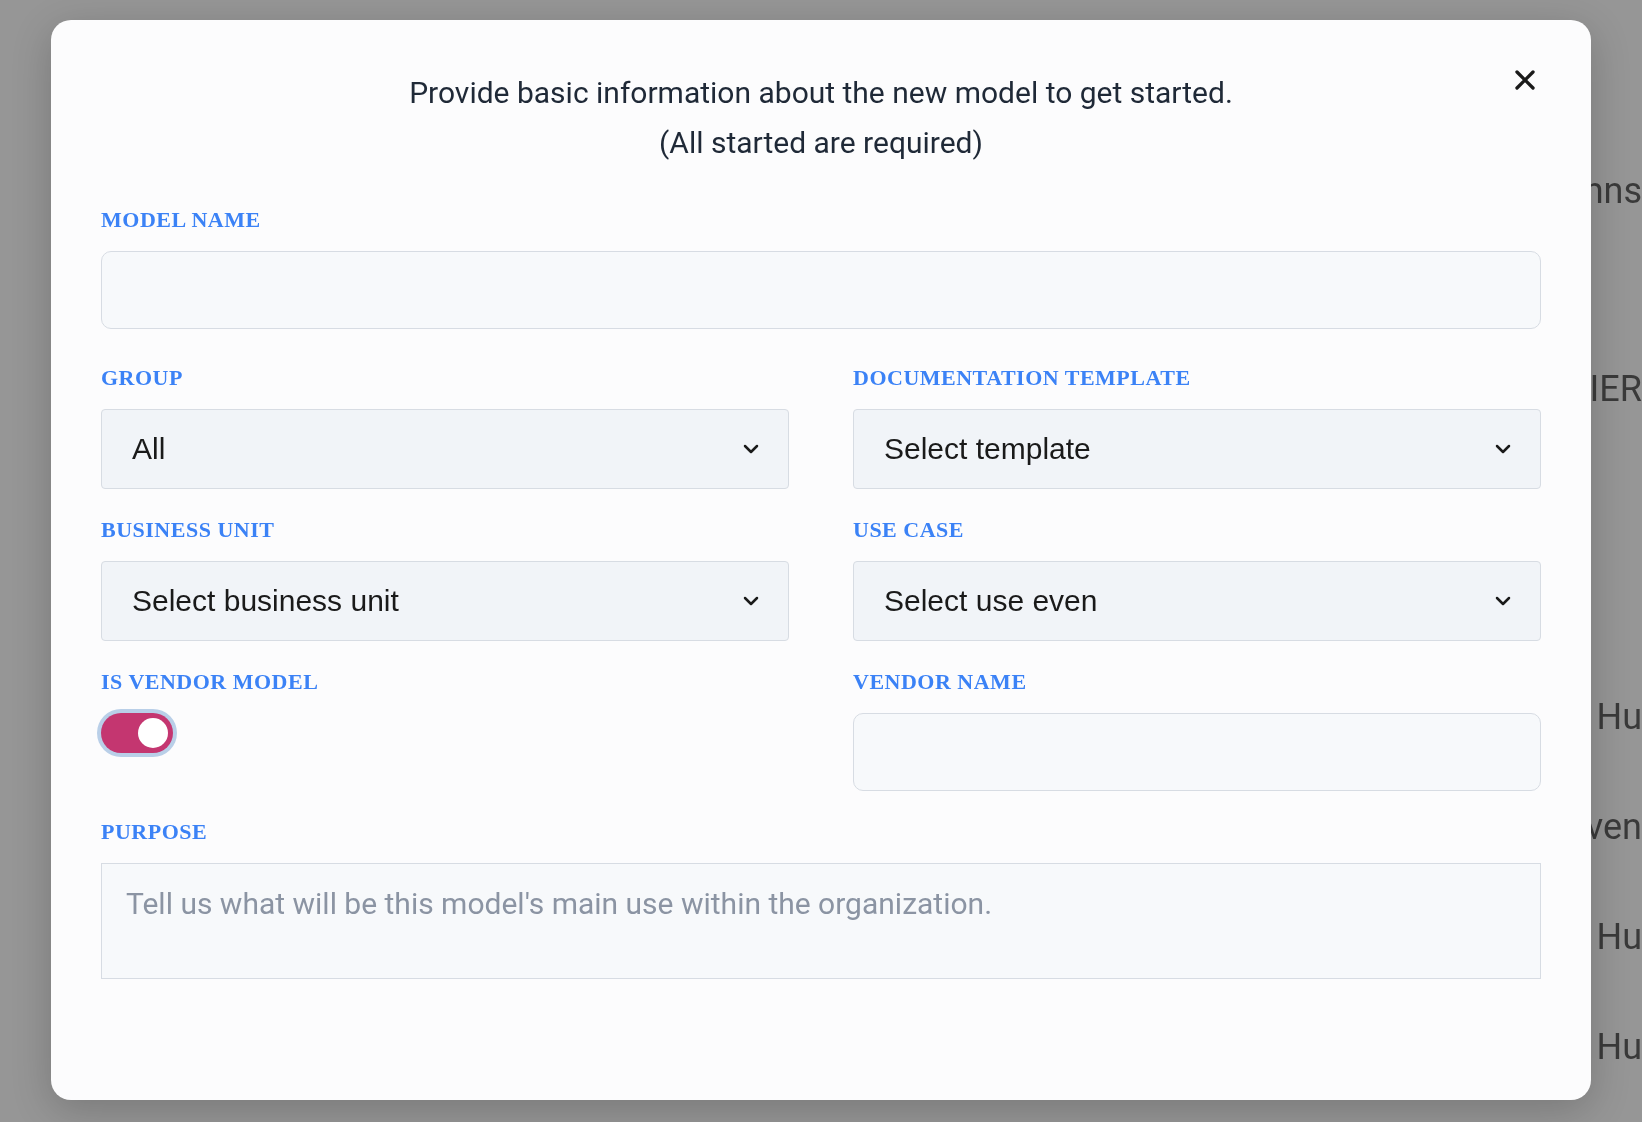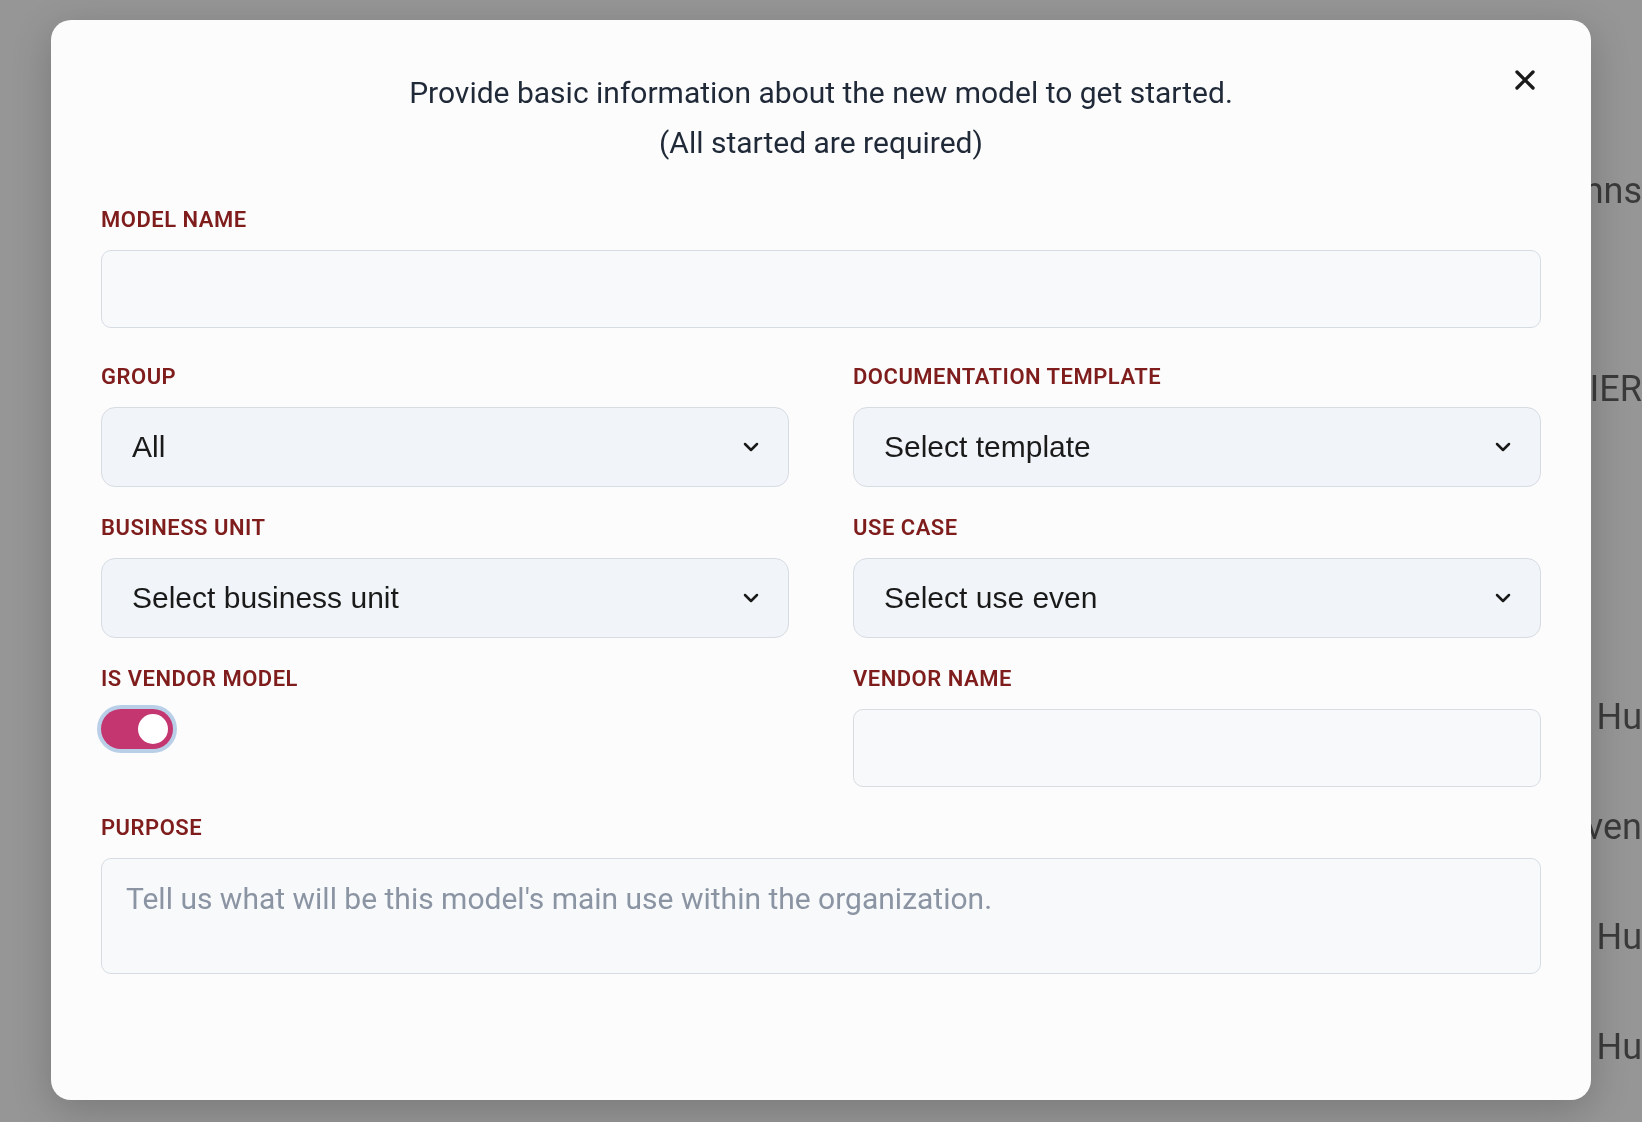--- a/index.html
+++ b/index.html
@@ -77,58 +77,59 @@
       font-size: 30px;
       color: #1f2937;
       line-height: 1.65;
       margin-bottom: 40px;
       text-align: center;
     }
     .field-label {
       font-size: 22px;
       font-weight: 600;
       letter-spacing: 0.5px;
-      color: #7f1d1d;
+      color: #3b82f6;
       margin-bottom: 18px;
       text-transform: uppercase;
+      font-family: Liberation Serif, serif;
     }
     .text-input {
       width: 100%;
       height: 78px;
       border: 1px solid #d7dce3;
       border-radius: 10px;
       background: #f7f9fb;
       font-size: 28px;
       padding: 0 24px;
       color: #1a1a1a;
     }
     .textarea-input {
       width: 100%;
       min-height: 78px;
       border: 1px solid #d7dce3;
-      border-radius: 10px;
+      border-radius: 0;
       background: #f7f9fb;
       font-size: 30px;
       padding: 22px 24px;
       color: #1a1a1a;
       font-family: inherit;
       resize: none;
     }
     .textarea-input::placeholder {
       color: #8b94a3;
     }
     .select-wrap {
       position: relative;
       width: 100%;
     }
     .select-input {
       width: 100%;
       height: 80px;
       border: 1px solid #d7dce3;
-      border-radius: 14px;
+      border-radius: 4px;
       background: #f1f4f8;
       font-size: 30px;
       padding: 0 60px 0 30px;
       color: #1a1a1a;
       appearance: none;
       cursor: pointer;
       text-align: center;
       display: flex;
       align-items: center;
     }

